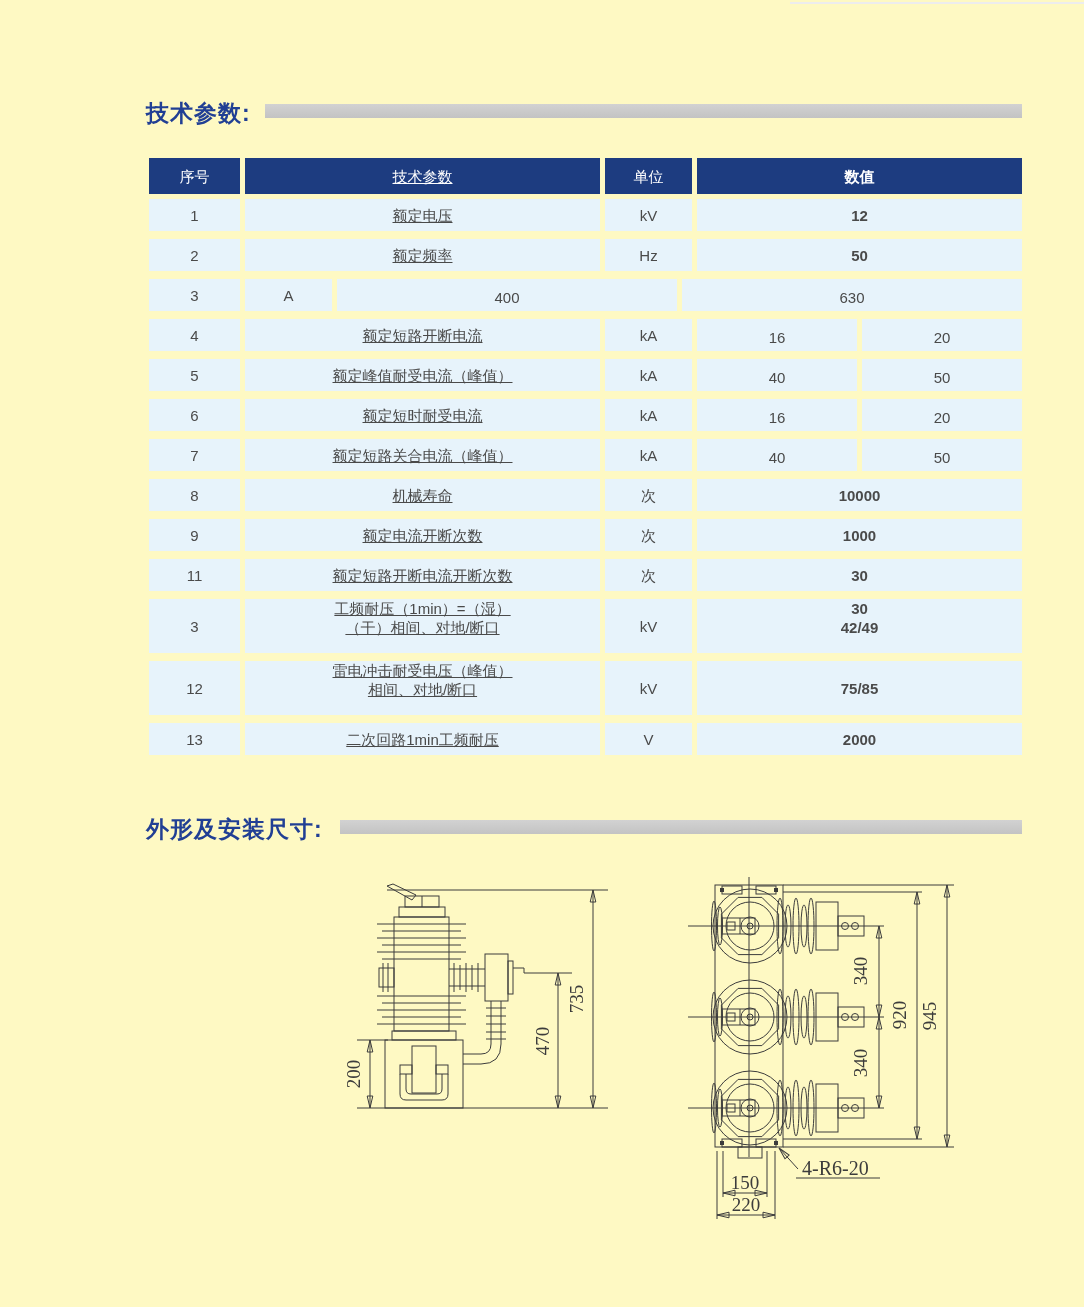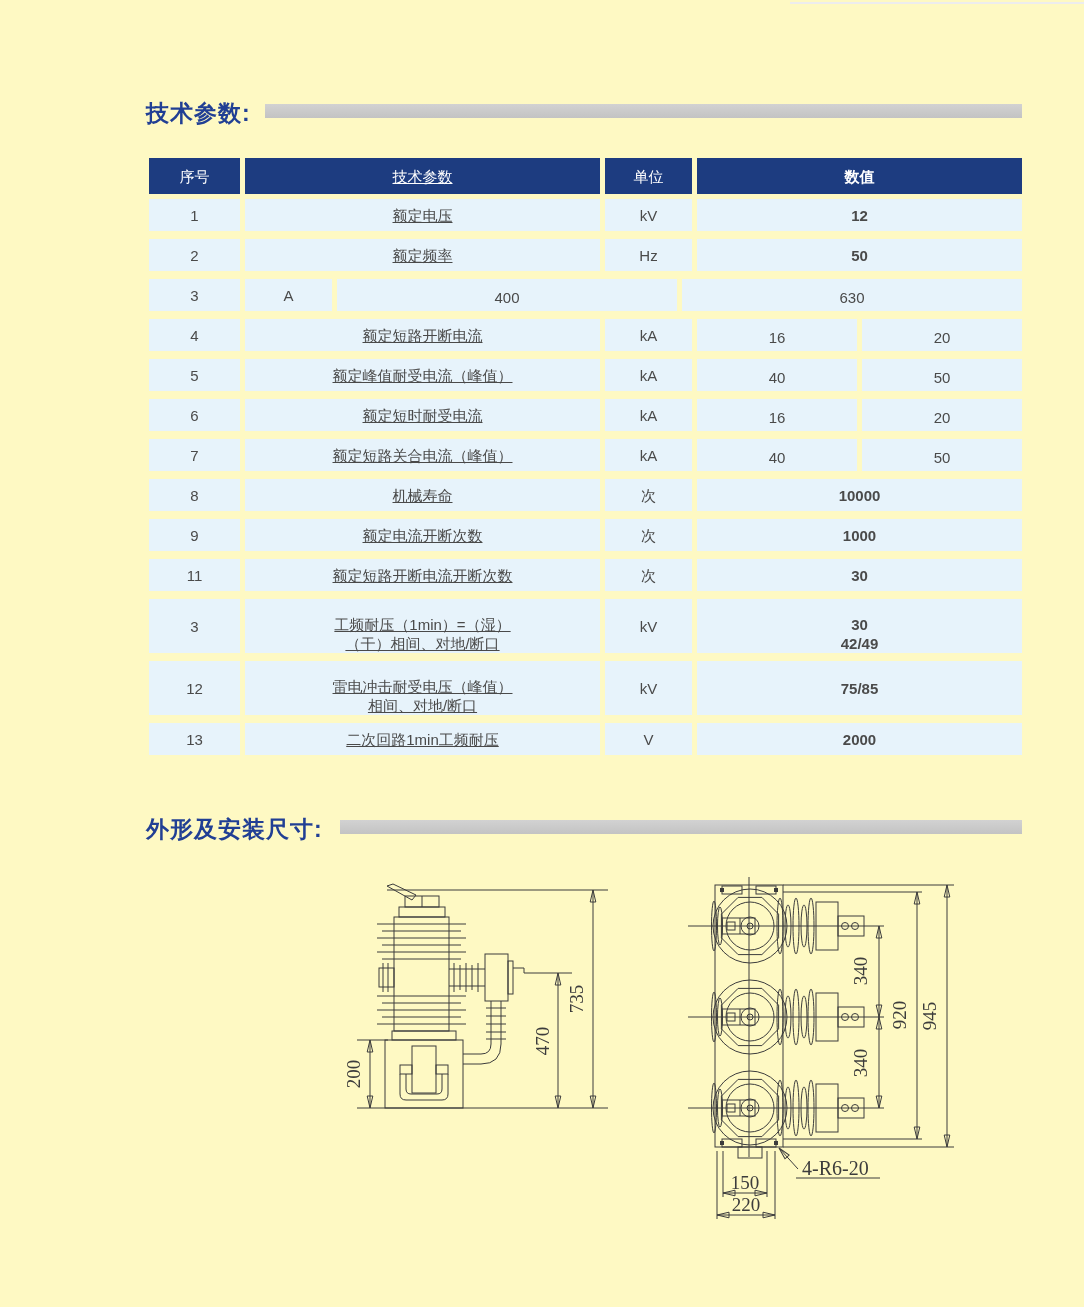--- a/index.html
+++ b/index.html
@@ -28,21 +28,21 @@
     display:flex; align-items:center; justify-content:center;
     min-height:32px; text-align:center; line-height:19px;
   }
   .t-row.head .c { background:#1d3c80; color:#ffffff; min-height:36px; font-size:15px; }
   .c.no    { width:91px;  flex:none; }
   .c.param { width:355px; flex:none;text-decoration:underline; }
   .c.unit  { width:87px;  flex:none;text-align:right; }
   .c.value { flex:1;font-weight:bold; }
   .c.half  { flex:1; align-items:flex-start; padding-top:9px; }
   .t-row.tall .c { min-height:54px; }
-  .c.multi { flex-direction:column; justify-content:flex-end; line-height:19px; }
+  .c.multi { flex-direction:column; justify-content:flex-start; line-height:19px; }
 
   
   .drw { position:absolute; }
   .drw-left  { left:330px; top:868px; }
   .drw-right { left:670px; top:855px; }
   .drw line, .drw path, .drw rect, .drw polygon, .drw polyline, .drw circle, .drw ellipse {
     stroke:#3c3c3c; stroke-width:1; fill:none;
   }
   .drw .fill { fill:#3c3c3c; stroke:none; }
   .drw text {

